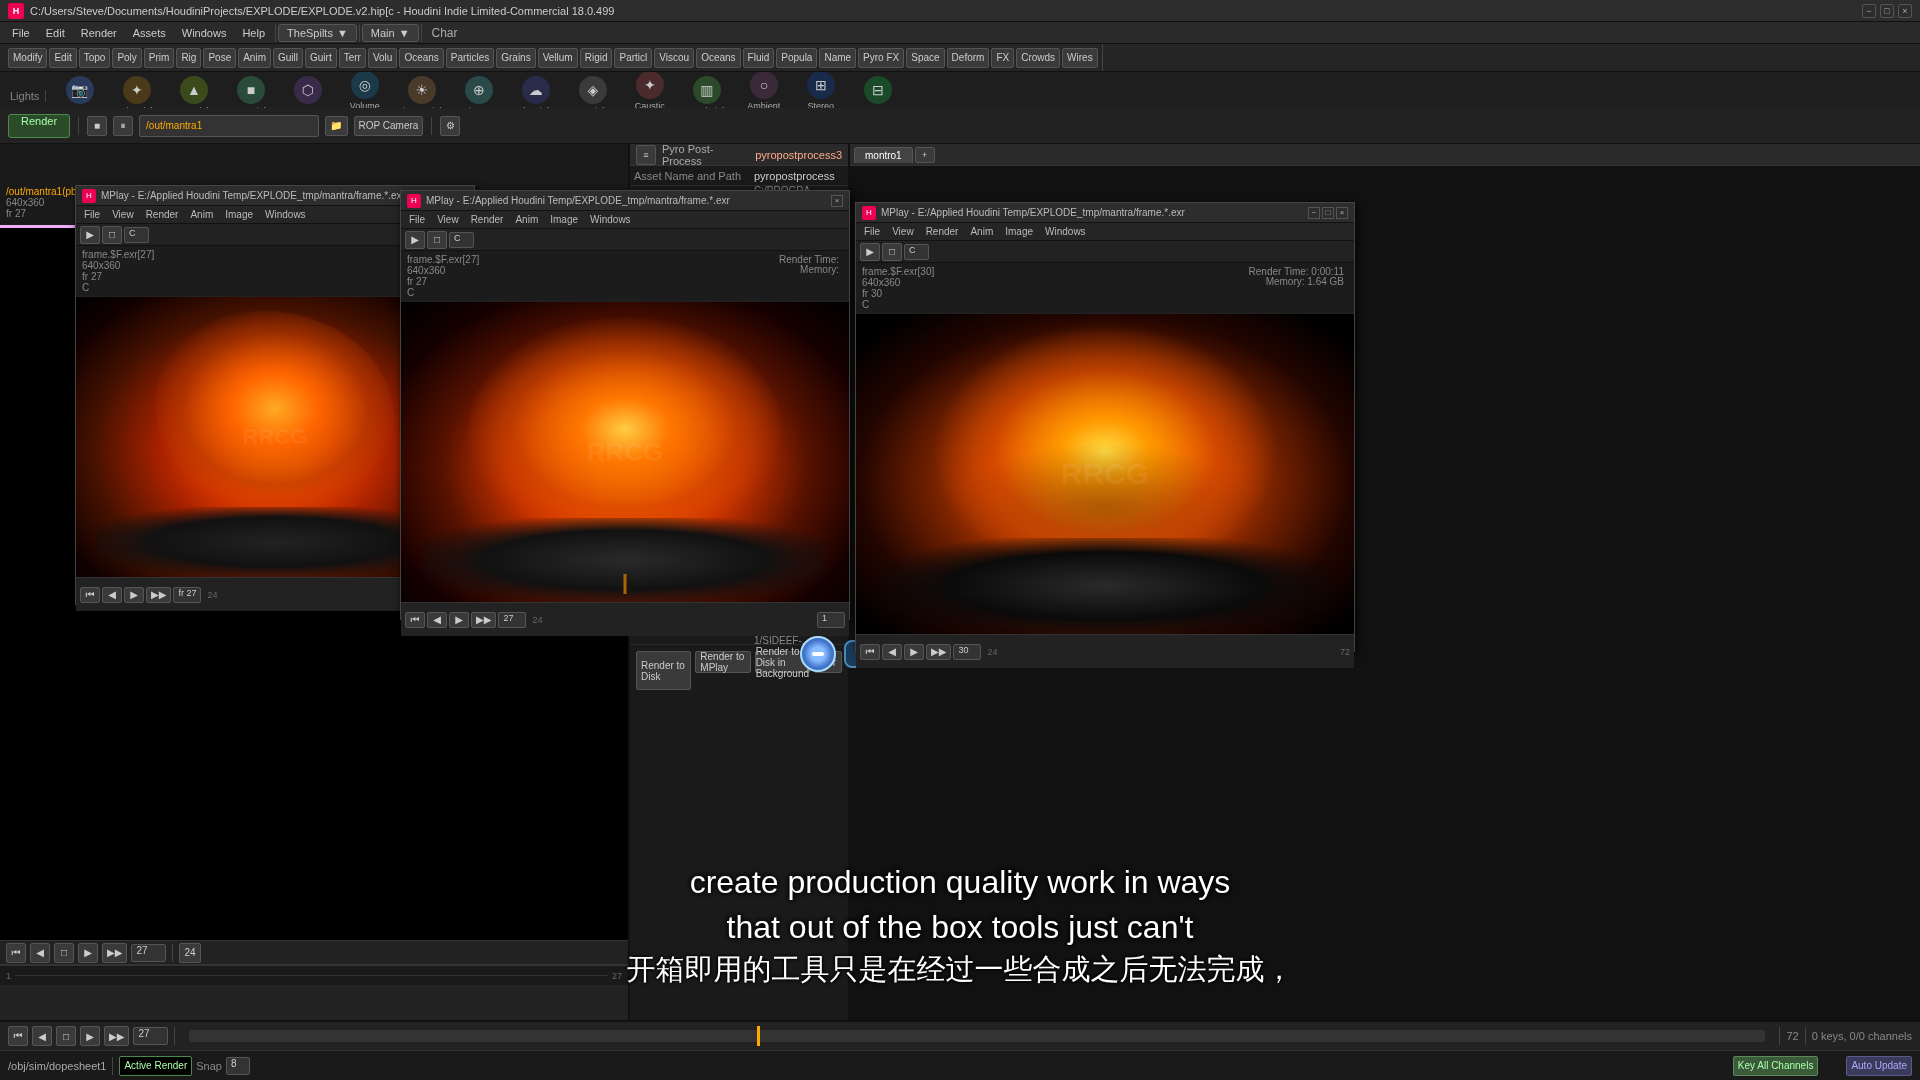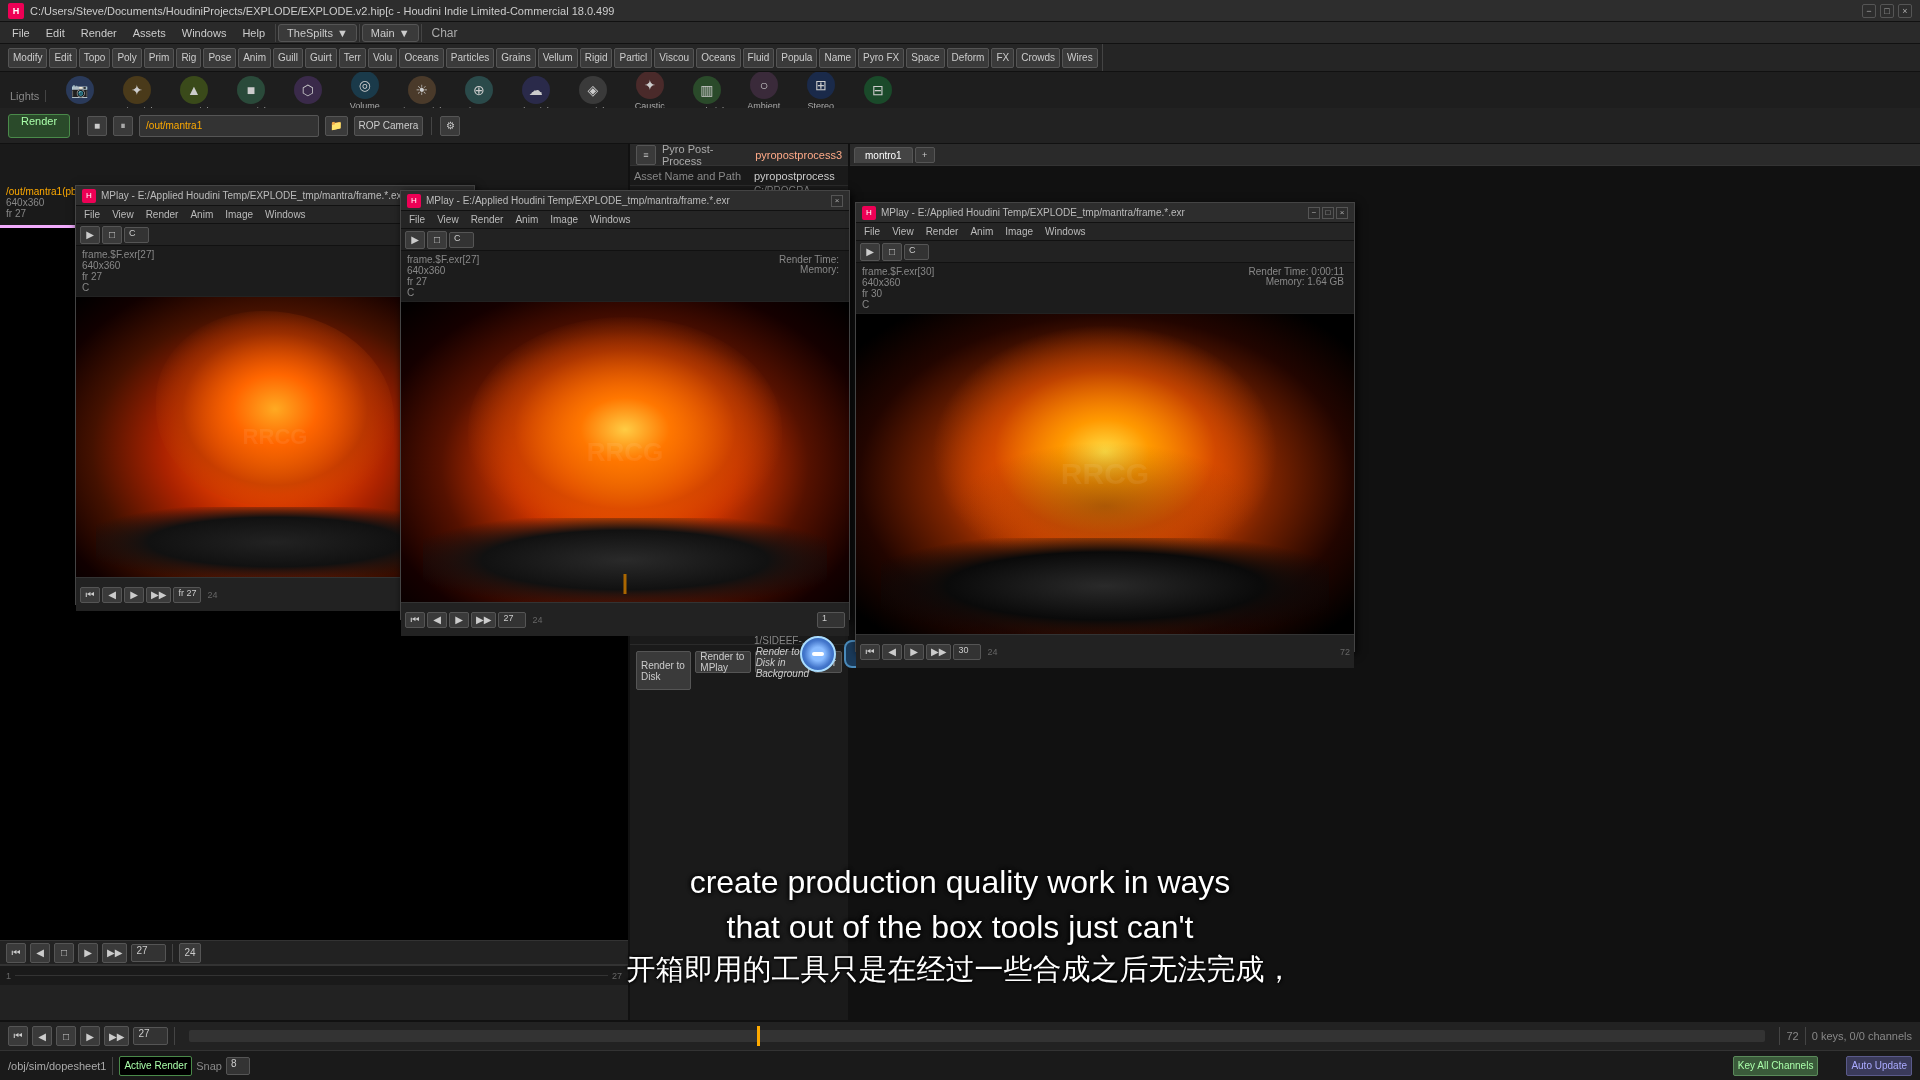--- a/index.html
+++ b/index.html
@@ -644,21 +644,21 @@
         <span class="prop-label">Asset and Path</span>
         <span class="prop-value">lfd</span>
       </div>
       <div class="prop-row">
         <span class="prop-label"></span>
         <span class="prop-value" style="color:#888;font-size:10px;">C:/PROGRA-1/SIDEEF-...</span>
       </div>
       <div style="display:flex;gap:4px;padding:6px;">
         <div class="tbtn" style="flex:1;height:39px;">Render to Disk</div>
         <div class="tbtn" style="flex:1;height:22px;">Render to MPlay</div>
-        <div class="tbtn" style="flex:1;height:22px;font-style:italic;">Render to Disk in Background</div>
+        <div class="tbtn" style="flex:1;height:22px;">Render to Disk in Background</div>
         <div class="tbtn" style="width:28px;height:22px;">Cor</div>
       </div>
     </div>
   </div>
 
   <div class="right-panel">
 
     <div style="height:22px;background:#2a2a2a;display:flex;align-items:center;padding:0 4px;gap:2px;border-bottom:1px solid #333;">
       <div class="tab active" style="font-size:10px;">montro1</div>
       <div class="tbtn" style="width:16px;height:16px;font-size:9px;">+</div>

